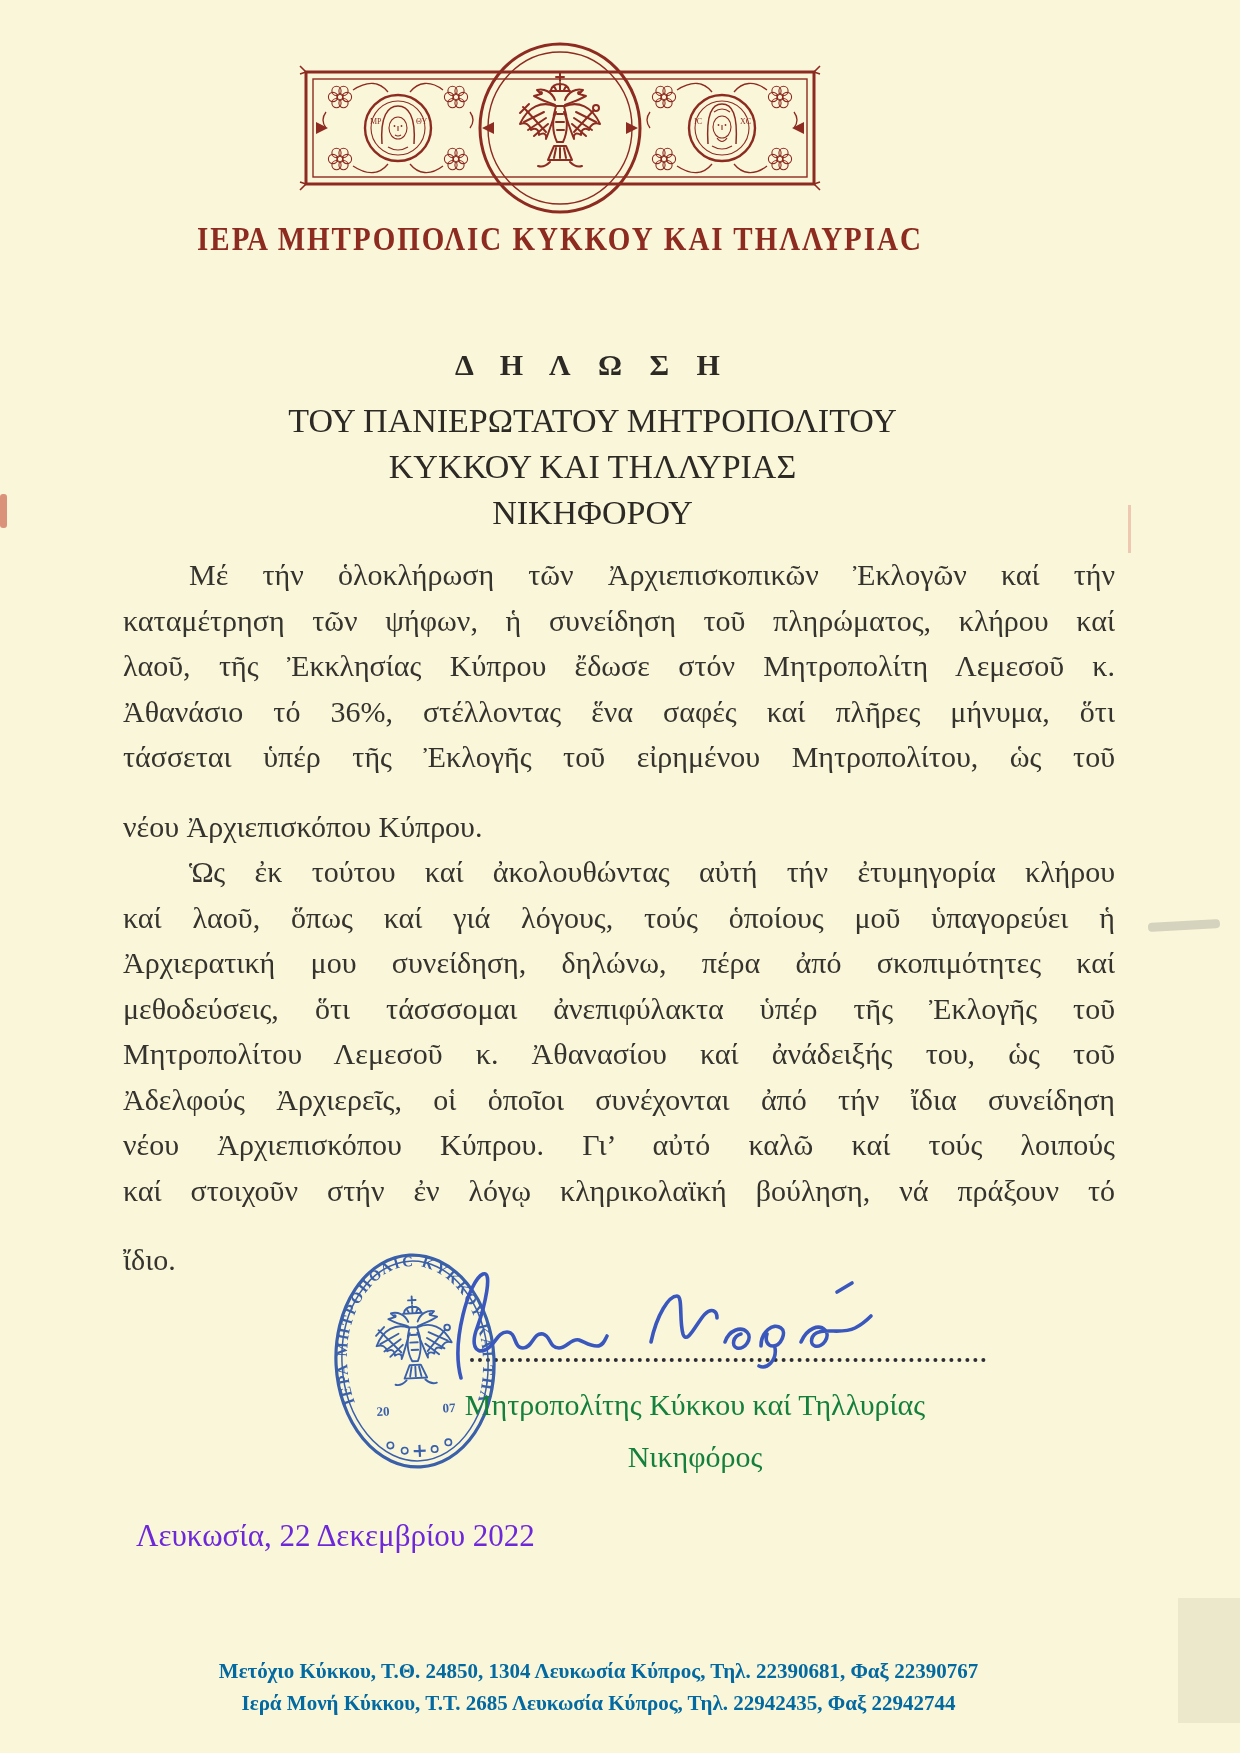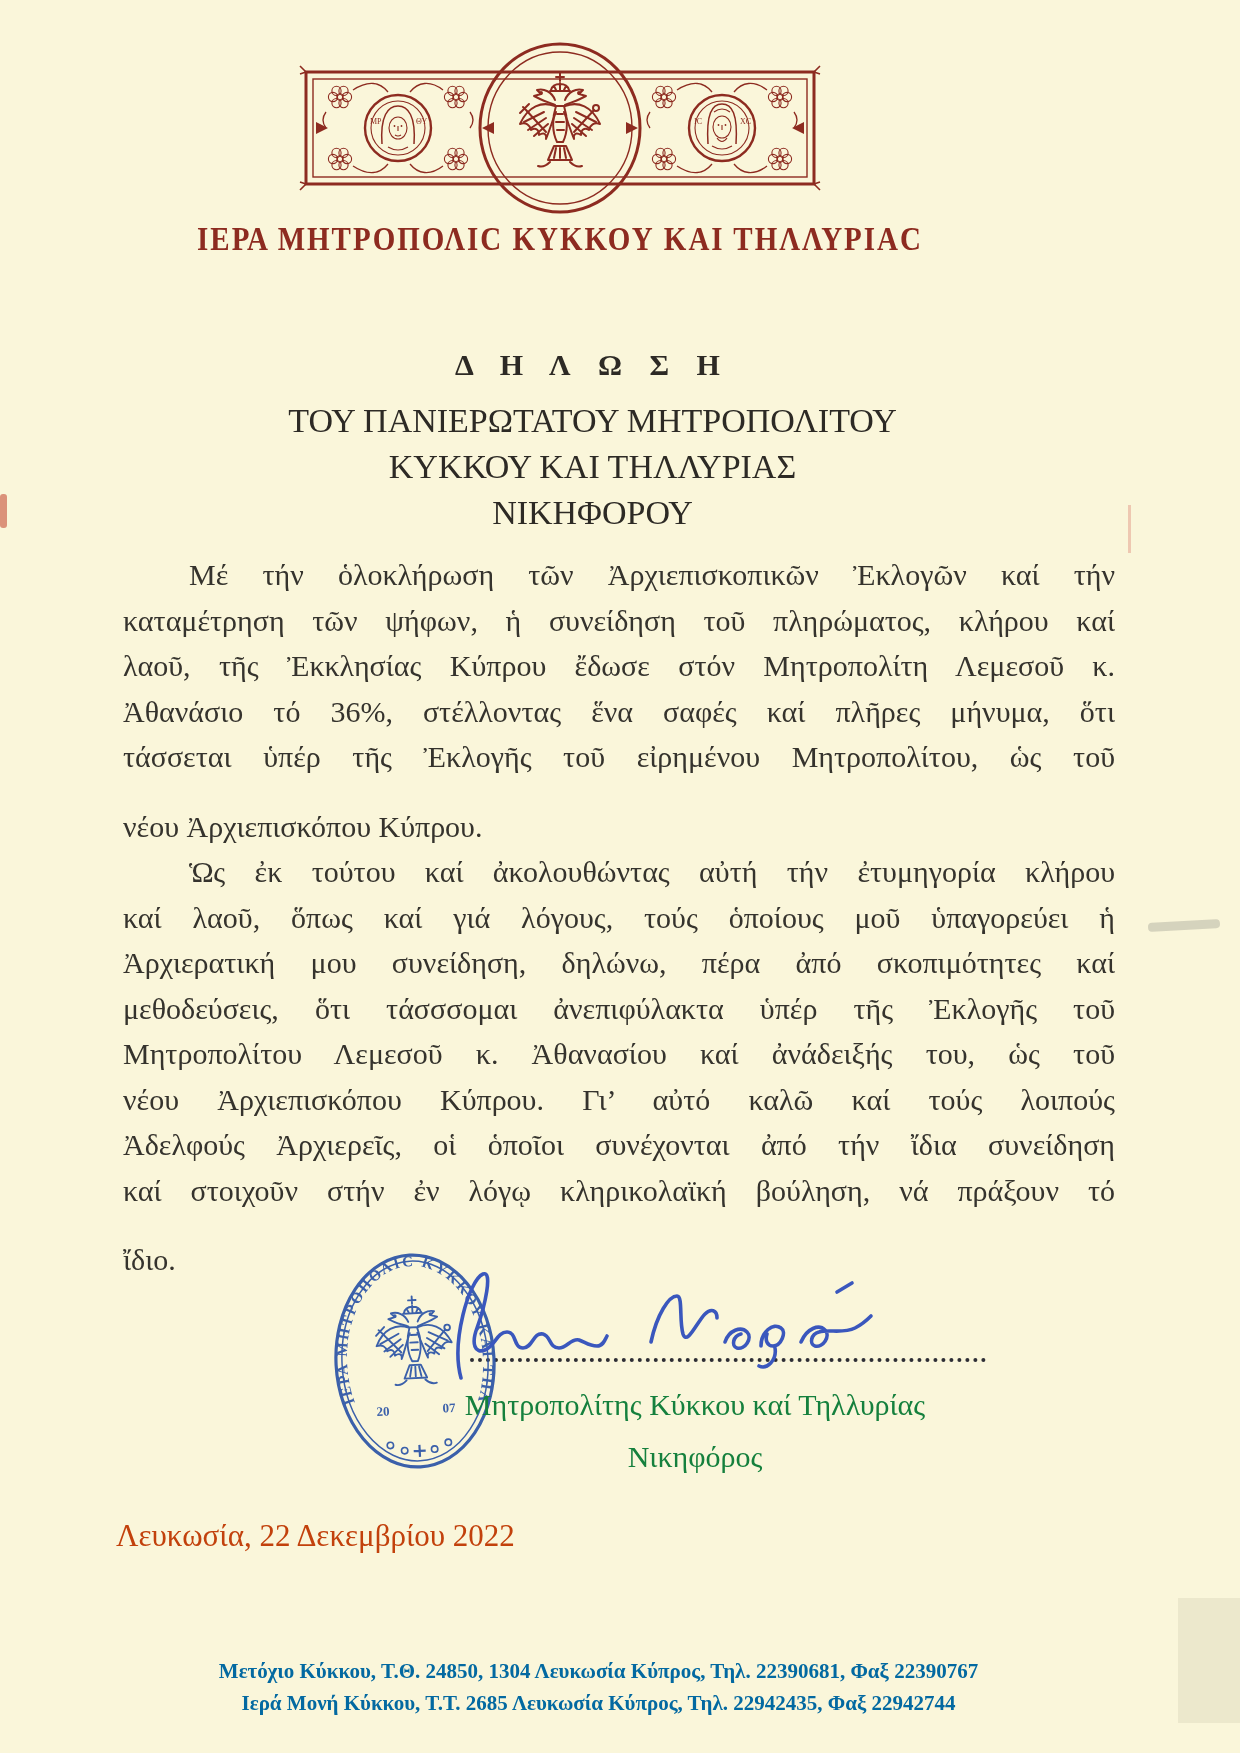--- a/index.html
+++ b/index.html
@@ -33,21 +33,21 @@
   }
   .body-text .indent{padding-left:66px;}
   .body-text .last{text-align-last:left;margin-top:24px;}
   
   .stamp{position:absolute;left:330px;top:1248px;width:170px;height:226px;color:#2d55a7;opacity:.93;transform:rotate(-3deg);}
   .dotted-line{position:absolute;left:470px;top:1318px;width:516px;height:40px;border-bottom:4px dotted #2e2e35;}
   .signature{position:absolute;left:425px;top:1258px;width:560px;height:150px;color:#3a57bd;}
   .sig-names{position:absolute;left:390px;top:1386px;width:610px;text-align:center;color:#15803d;}
   .sig-names .office{font-size:30px;line-height:38px;}
   .sig-names .name{font-size:30px;line-height:38px;margin-top:14px;}
-  .dateline{position:absolute;left:116px;top:1518px;font-size:31px;color:#c2410c;}
+  .dateline{position:absolute;left:136px;top:1518px;font-size:31px;color:#6d28d9;}
   
   .footer{position:absolute;left:0;top:1655px;width:1105px;text-align:center;color:#0369a1;font-weight:bold;margin-left:46px;}
   .footer .f1,.footer .f2{font-size:21px;line-height:32px;}
   
   .artifact{position:absolute;pointer-events:none;}
   .art-red-streak{left:0;top:494px;width:7px;height:34px;background:#c7503a;opacity:.6;border-radius:3px;}
   .art-pink-line{left:1128px;top:505px;width:3px;height:48px;background:#e0907e;opacity:.45;}
   .art-gray-dash{left:1148px;top:921px;width:72px;height:9px;background:#8a887e;opacity:.32;transform:rotate(-3deg);border-radius:4px;}
   .art-corner-shade{left:1178px;top:1598px;width:62px;height:125px;background:rgba(140,130,110,.12);}
   svg{display:block;}
@@ -171,22 +171,22 @@
     <div class="line">λαοῦ, τῆς Ἐκκλησίας Κύπρου ἔδωσε στόν Μητροπολίτη Λεμεσοῦ κ.</div>
     <div class="line">Ἀθανάσιο τό 36%, στέλλοντας ἕνα σαφές καί πλῆρες μήνυμα, ὅτι</div>
     <div class="line">τάσσεται ὑπέρ τῆς Ἐκλογῆς τοῦ εἰρημένου Μητροπολίτου, ὡς τοῦ</div>
     <div class="line last">νέου Ἀρχιεπισκόπου Κύπρου.</div>
 
     <div class="line indent">Ὡς  ἐκ τούτου καί ἀκολουθώντας αὐτή τήν ἐτυμηγορία κλήρου</div>
     <div class="line">καί λαοῦ, ὅπως καί γιά λόγους, τούς ὁποίους μοῦ ὑπαγορεύει ἡ</div>
     <div class="line">Ἀρχιερατική μου συνείδηση, δηλώνω, πέρα ἀπό σκοπιμότητες καί</div>
     <div class="line">μεθοδεύσεις, ὅτι τάσσσομαι ἀνεπιφύλακτα ὑπέρ τῆς Ἐκλογῆς τοῦ</div>
     <div class="line">Μητροπολίτου Λεμεσοῦ κ. Ἀθανασίου καί ἀνάδειξής του, ὡς τοῦ</div>
+    <div class="line">Ἀδελφούς Ἀρχιερεῖς, οἱ ὁποῖοι συνέχονται ἀπό τήν ἴδια συνείδηση</div>
     <div class="line">νέου Ἀρχιεπισκόπου Κύπρου. Γι’ αὐτό καλῶ καί τούς λοιπούς</div>
-    <div class="line">Ἀδελφούς Ἀρχιερεῖς, οἱ ὁποῖοι συνέχονται ἀπό τήν ἴδια συνείδηση</div>
     <div class="line">καί στοιχοῦν στήν ἐν λόγῳ κληρικολαϊκή βούληση, νά πράξουν τό</div>
     <div class="line last">ἴδιο.</div>
   </div>
 
   <div class="dotted-line"></div>
 
   <svg class="stamp" viewBox="0 0 170 226" xmlns="http://www.w3.org/2000/svg">
     <g fill="none" stroke="currentColor">
       <ellipse cx="85" cy="113" rx="79" ry="106" stroke-width="3.2"></ellipse>
       <ellipse cx="85" cy="113" rx="73" ry="100" stroke-width="1.5"></ellipse>

